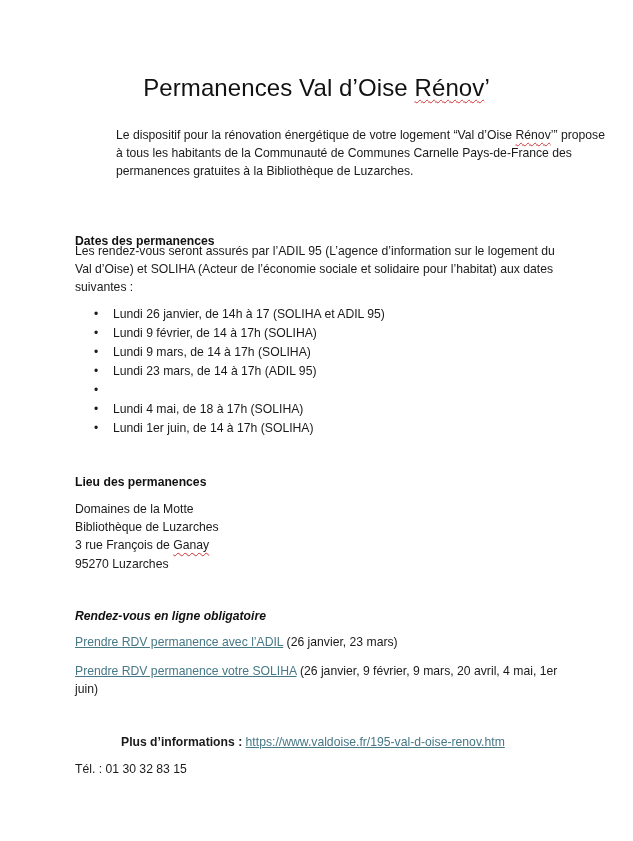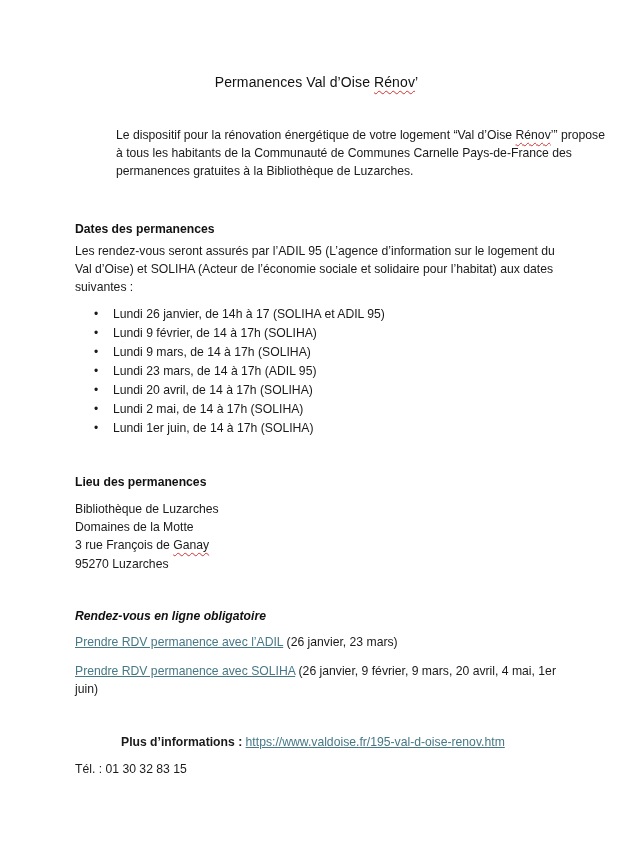--- a/index.html
+++ b/index.html
@@ -4,67 +4,67 @@
   <style>
     html, body { margin: 0; padding: 0; background: #ffffff; }
     body {
       width: 633px; height: 841px; position: relative; overflow: hidden;
       font-family: "Liberation Sans", "DejaVu Sans", sans-serif;
       color: #1a1a1a;
     }
     .page { position: absolute; left: 75px; top: 0; width: 490px; }
     .title {
       position: absolute; left: 0; width: 483px; top: 74px;
-      text-align: center; font-size: 14px; color: #111;
+      text-align: center; font-size: 24px; color: #111;
       letter-spacing: 0.1px;
     }
     .spell { text-decoration: underline wavy #d43030; text-decoration-thickness: 1px; text-underline-offset: 3px; }
     .p { position: absolute; left: 0; font-size: 12.2px; line-height: 18px; width: 490px; }
     .h { position: absolute; left: 0; font-size: 12.2px; font-weight: bold; color: #111; }
     .ul { position: absolute; left: 0; top: 305px; margin: 0; padding: 0; list-style: none; }
     .ul li { position: relative; height: 19px; line-height: 19px; font-size: 12.2px; padding-left: 38px; }
     .ul li .bullet { position: absolute; left: 19px; top: 0; font-size: 12px; }
     a.link { color: #467886; text-decoration: underline; }
     .addr div { height: 18.2px; line-height: 18.2px; }
   </style>
 </head>
 <body>
 
 <div class="page">
 
   <div class="title"><span>Permanences Val d’Oise </span><span class="spell">Rénov</span><span>’</span></div>
 
   <div class="p" style="top:126px;margin-left:41px;"><span>Le dispositif pour la rénovation énergétique de votre logement “Val d’Oise </span><span class="spell">Rénov</span><span>’” propose à tous les habitants de la Communauté de Communes Carnelle Pays-de-France des permanences gratuites à la Bibliothèque de Luzarches.</span></div>
 
-  <div class="h" style="top:222px;">Dates des permanences</div>
+  <div class="h" style="top:234px;">Dates des permanences</div>
 
   <div class="p" style="top:242px;">Les rendez-vous seront assurés par l’ADIL 95 (L’agence d’information sur le logement du Val d’Oise) et SOLIHA (Acteur de l’économie sociale et solidaire pour l’habitat) aux dates suivantes :</div>
 
   <ul class="ul">
     <li><span class="bullet">•</span><span>Lundi 26 janvier, de 14h à 17 (SOLIHA et ADIL 95)</span></li>
     <li><span class="bullet">•</span><span>Lundi 9 février, de 14 à 17h (SOLIHA)</span></li>
     <li><span class="bullet">•</span><span>Lundi 9 mars, de 14 à 17h (SOLIHA)</span></li>
     <li><span class="bullet">•</span><span>Lundi 23 mars, de 14 à 17h (ADIL 95)</span></li>
-    <li><span class="bullet">•</span><span>Lundi 20 avril, de 14 à 17h (SOLIHA)</span></li>
-    <li><span class="bullet">•</span><span>Lundi 2 mai, de 14 à 17h (SOLIHA)</span></li>
+    <li><span class="bullet">•</span></li>
+    <li><span class="bullet">•</span><span>Lundi 4 mai, de 18 à 17h (SOLIHA)</span></li>
     <li><span class="bullet">•</span><span>Lundi 1er juin, de 14 à 17h (SOLIHA)</span></li>
   </ul>
 
   <div class="h" style="top:475px;text-align:right;">Lieu des permanences</div>
 
   <div class="p addr" style="top:500px;">
+    <div>Domaines de la Motte</div>
     <div>Bibliothèque de Luzarches</div>
-    <div>Domaines de la Motte</div>
     <div><span>3 rue François de </span><span class="spell">Ganay</span></div>
     <div>95270 Luzarches</div>
   </div>
 
   <div class="h" style="top:609px;font-style:italic;">Rendez-vous en ligne obligatoire</div>
 
   <div class="p" style="top:633px;"><a class="link" href="#">Prendre RDV permanence avec l’ADIL</a><span> (26 janvier, 23 mars)</span></div>
 
-  <div class="p" style="top:662px;"><a class="link" href="#">Prendre RDV permanence avec SOLIHA</a><span> (26 janvier, 9 février, 9 mars, 20 avril, 4 mai, 1er juin)</span></div>
+  <div class="p" style="top:662px;"><a class="link" href="#">Prendre RDV permanence votre SOLIHA</a><span> (26 janvier, 9 février, 9 mars, 20 avril, 4 mai, 1er juin)</span></div>
 
   <div class="p" style="top:733px;margin-left:46px;"><b>Plus d’informations : </b><a class="link" href="#">https://www.valdoise.fr/195-val-d-oise-renov.htm</a></div>
 
   <div class="p" style="top:760px;">Tél. : 01 30 32 83 15</div>
 
 </div>
 
 </body></html>

